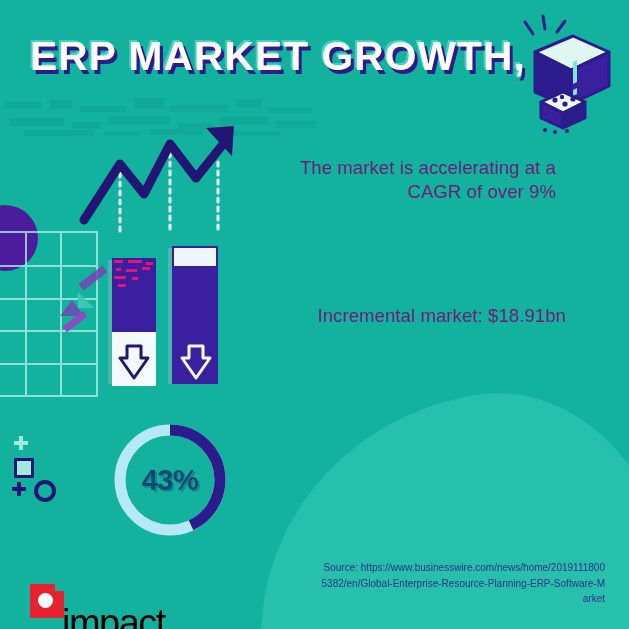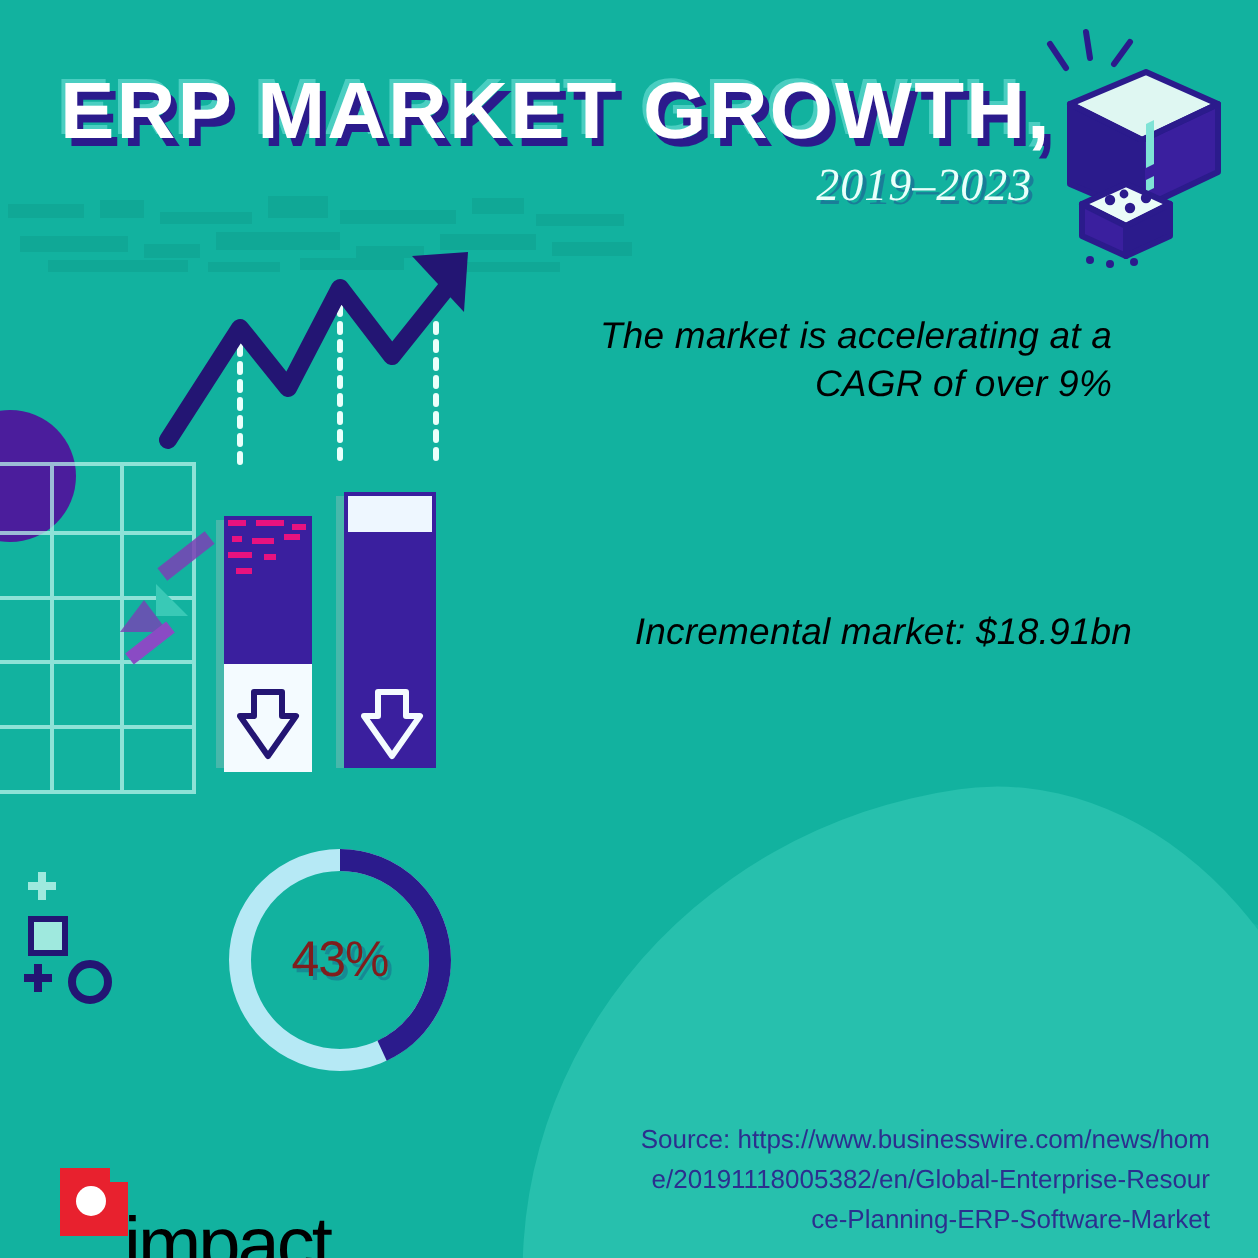--- a/index.html
+++ b/index.html
@@ -56,40 +56,39 @@
     text-shadow:3px 4px 0 #2b1b8c, -2px -2px 0 rgba(120,230,220,.55);
   }
   .subtitle{
     margin-top:4px;font-family:"Liberation Serif", serif;font-style:italic;
     font-size:23px;color:#e9fffb;letter-spacing:.5px;
     text-shadow:2px 2px 0 rgba(43,27,140,.35);
   }
 
   
   .copy{
-    position:absolute;color:#000000;font-size:18.5px;line-height:1.32;
+    position:absolute;color:#701a75;font-size:18.5px;line-height:1.32;
     letter-spacing:.1px;
-    font-style:italic;
   }
   .copy-1{left:266px;top:156px;width:290px;}
   .copy-2{left:266px;top:304px;width:300px;}
   .copy-3{left:266px;top:444px;width:290px;}
 
   
   .linechart{position:absolute;left:78px;top:122px;width:175px;height:115px;}
 
   
   .bars{position:absolute;left:104px;top:246px;width:120px;height:142px;}
 
   
   .donut{position:absolute;left:108px;top:418px;width:124px;height:124px;}
   .donut-label{
     position:absolute;left:0;top:0;width:124px;height:124px;
     display:flex;align-items:center;justify-content:center;
-    color:#7f1d1d;font-size:25px;font-weight:normal;letter-spacing:-.5px;
+    color:#0c4a6e;font-size:29px;font-weight:bold;letter-spacing:-.5px;
     text-shadow:2px 2px 0 rgba(35,21,115,.25);
   }
 
   
   .icon-cluster{position:absolute;left:515px;top:12px;width:110px;height:118px;}
 
   
   .logo{position:absolute;left:30px;top:560px;display:flex;align-items:center;}
   .logo-mark{
     position:relative;width:34px;height:34px;background:#e8212e;margin-right:2px;
@@ -102,21 +101,21 @@
     position:absolute;right:-3px;top:-5px;width:12px;height:12px;background:#12b29f;
   }
   .logo-text{
     font-size:38px;font-weight:normal;color:#000000;letter-spacing:-1.5px;
     line-height:1;margin-left:-4px;margin-top:44px;
   }
 
   
   .source{
     position:absolute;left:320px;top:560px;width:285px;
-    color:#2c2f8e;font-size:13px;line-height:1.55;word-break:break-all;
+    color:#2c2f8e;font-size:10px;line-height:1.55;word-break:break-all;
   }
 </style>
 </head>
 <body>
 
 <div class="stage">
 
   <div class="bg-wave2"></div>
   <div class="bg-wave"></div>
 
@@ -150,21 +149,20 @@
 
   <div class="mini-shapes">
     <span class="plus" style="left:0;top:0;"></span>
     <span class="sq" style="left:0;top:22px;"></span>
     <span class="plus navy" style="left:-2px;top:46px;"></span>
     <span class="circ" style="left:20px;top:44px;"></span>
   </div>
 
   <div class="title-wrap">
     <div class="title">ERP MARKET GROWTH,</div>
-    <div class="subtitle">2019–2023</div>
   </div>
 
   <div class="icon-cluster">
     <svg width="110" height="118" viewBox="0 0 110 118">
       <g>
         <path d="M18 22 L10 10" stroke="#2b1b8c" stroke-width="3" stroke-linecap="round" fill="none"></path>
         <path d="M30 17 L28 4" stroke="#2b1b8c" stroke-width="3" stroke-linecap="round" fill="none"></path>
         <path d="M42 20 L50 9" stroke="#2b1b8c" stroke-width="3" stroke-linecap="round" fill="none"></path>
         <path d="M20 40 L58 24 L94 40 L94 74 L56 92 L46 88 L44 100 L34 86 L20 80 Z" fill="#3a1f9e"></path>
         <path d="M20 40 L58 24 L94 40 L56 58 Z" fill="#dff7f2"></path>

